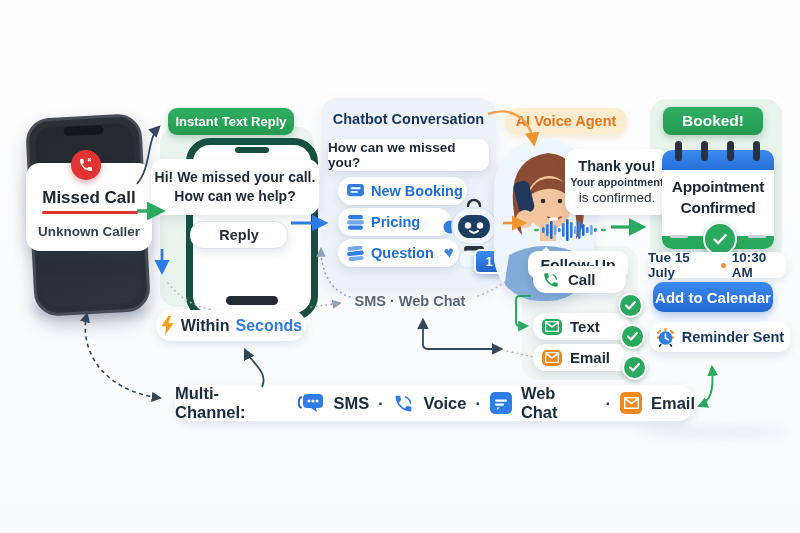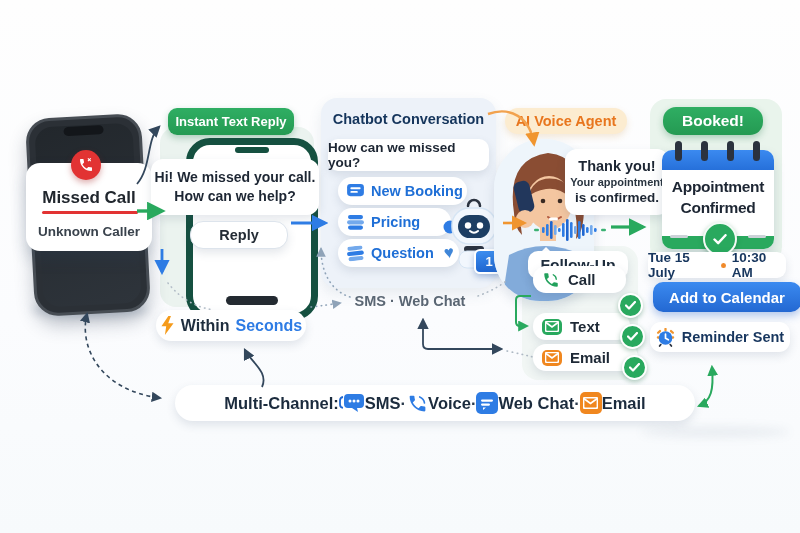--- a/index.html
+++ b/index.html
@@ -42,47 +42,47 @@
   .o3{left:338px;top:239px;width:112px;}
   .sms-web{left:340px;top:293px;width:140px;text-align:center;font-size:14.5px;font-weight:600;color:#5a6673;}
   .heart{left:444px;top:243px;font-size:17px;color:#3f86d8;transform:rotate(-8deg);}
   .badge-one{left:474px;top:249px;width:26px;height:21px;background:linear-gradient(180deg,#3c8ef0,#1f66d0);border:2px solid #fff;border-radius:6px;color:#fff;font-size:13px;font-weight:bold;display:flex;align-items:center;justify-content:center;box-shadow:0 3px 6px rgba(40,90,170,.35);}
   
   .b-voice{left:505px;top:108px;width:122px;height:26px;background:#fcecd0;border-radius:13px;color:#e8761e;font-weight:bold;font-size:14.5px;display:flex;align-items:center;justify-content:center;box-shadow:0 3px 7px rgba(200,140,60,.2);}
   .agent{left:494px;top:139px;width:100px;height:162px;border-radius:50px 50px 46px 46px;overflow:hidden;background:linear-gradient(180deg,#eef5fa,#e2edf6);box-shadow:0 6px 12px rgba(60,90,120,.15);}
   .bub-ty{left:565px;top:149px;width:104px;height:66px;border-radius:12px;flex-direction:column;line-height:16px;}
   .ty1{font-size:14.5px;font-weight:bold;color:#1d2633;}
   .ty2{font-size:11px;font-weight:600;color:#2a3540;}
-  .ty3{font-size:13.5px;font-weight:bold;color:#1d2633;}
+  .ty3{font-size:13.5px;font-weight:normal;color:#1d2633;}
   .wave{left:534px;top:216px;}
   
   .panel-follow{left:522px;top:246px;width:116px;height:134px;background:#edf4f0;opacity:.7;}
   .fu-title{left:528px;top:251px;width:100px;height:28px;border-radius:10px;font-size:15.5px;font-weight:bold;color:#1e2d3d;}
   .fu{border-radius:13px;height:27px;justify-content:flex-start;padding-left:9px;gap:8px;font-size:15px;font-weight:bold;color:#1e2936;}
   .fu1{left:533px;top:266px;width:84px;}
   .fu2{left:533px;top:313px;width:88px;}
   .fu3{left:533px;top:344px;width:96px;}
   .chk{width:21px;height:21px;border-radius:50%;background:#29a95e;border:2px solid #fff;box-shadow:0 2px 5px rgba(30,110,65,.35);display:flex;align-items:center;justify-content:center;}
   .c1{left:618px;top:293px;}.c2{left:620px;top:324px;}.c3{left:622px;top:355px;}
   
   .panel-booked{left:650px;top:99px;width:132px;height:164px;background:#e9f4ec;}
-  .b-booked{left:663px;top:107px;width:100px;height:28px;font-size:15.5px;border-radius:13px;}
+  .b-booked{left:663px;top:107px;width:100px;height:28px;font-size:15.5px;border-radius:8px;}
   .cal{left:662px;top:150px;width:112px;height:99px;background:#fff;border-radius:10px;box-shadow:0 6px 12px rgba(45,70,100,.18);}
   .cal .band{position:absolute;left:0;top:0;right:0;height:20px;background:linear-gradient(180deg,#3b8af0,#2670da);border-radius:10px 10px 0 0;}
   .ring{position:absolute;top:-9px;width:7px;height:20px;background:#2b323e;border-radius:4px;}
   .cal-t{position:absolute;left:0;top:26px;width:112px;text-align:center;font-size:15.5px;font-weight:bold;color:#1d2633;line-height:21px;letter-spacing:-.3px;}
   .cal .gband{position:absolute;left:0;bottom:0;right:0;height:13px;background:#29a95e;border-radius:0 0 10px 10px;}
   .cal-chk{position:absolute;left:41px;top:72px;width:30px;height:30px;border-radius:50%;background:#29a95e;border:2px solid #f2faf5;box-shadow:0 2px 5px rgba(30,110,65,.4);display:flex;align-items:center;justify-content:center;}
   .cdash{position:absolute;top:85px;width:18px;height:2.5px;background:#ccd2d8;border-radius:2px;}
   .datep{left:648px;top:252px;width:138px;height:26px;border-radius:9px;gap:6px;font-size:13.5px;font-weight:bold;color:#17365e;}
   .odot{width:5px;height:5px;border-radius:50%;background:#f08a2a;}
-  .btn-cal{left:653px;top:282px;width:148px;height:30px;border-radius:10px;background:linear-gradient(180deg,#3b8af0,#2368d2);color:#fff;font-weight:bold;font-size:15px;display:flex;align-items:center;justify-content:center;box-shadow:0 4px 9px rgba(40,100,200,.35);}
+  .btn-cal{left:653px;top:282px;width:120px;height:30px;border-radius:10px;background:linear-gradient(180deg,#3b8af0,#2368d2);color:#fff;font-weight:bold;font-size:15px;display:flex;align-items:center;justify-content:center;box-shadow:0 4px 9px rgba(40,100,200,.35);}
   .remp{left:650px;top:322px;width:140px;height:30px;border-radius:11px;gap:7px;font-size:14.5px;font-weight:bold;color:#17365e;}
   
-  .mbar{left:175px;top:385px;width:520px;height:36px;border-radius:18px;font-size:16.5px;font-weight:bold;color:#1b2b3d;}
+  .mbar{left:175px;top:385px;width:520px;height:36px;border-radius:18px;gap:9px;font-size:16.5px;font-weight:bold;color:#1b2b3d;}
   .mico{width:22px;height:22px;border-radius:5px;display:flex;align-items:center;justify-content:center;}
   .sep{color:#2a3a4c;font-weight:bold;}
   .envbox{display:flex;align-items:center;justify-content:center;border-radius:5px;}
   svg.overlay{position:absolute;left:0;top:0;pointer-events:none;overflow:visible;}
 </style>
 </head>
 <body>
 
 <div id="canvas">
 

